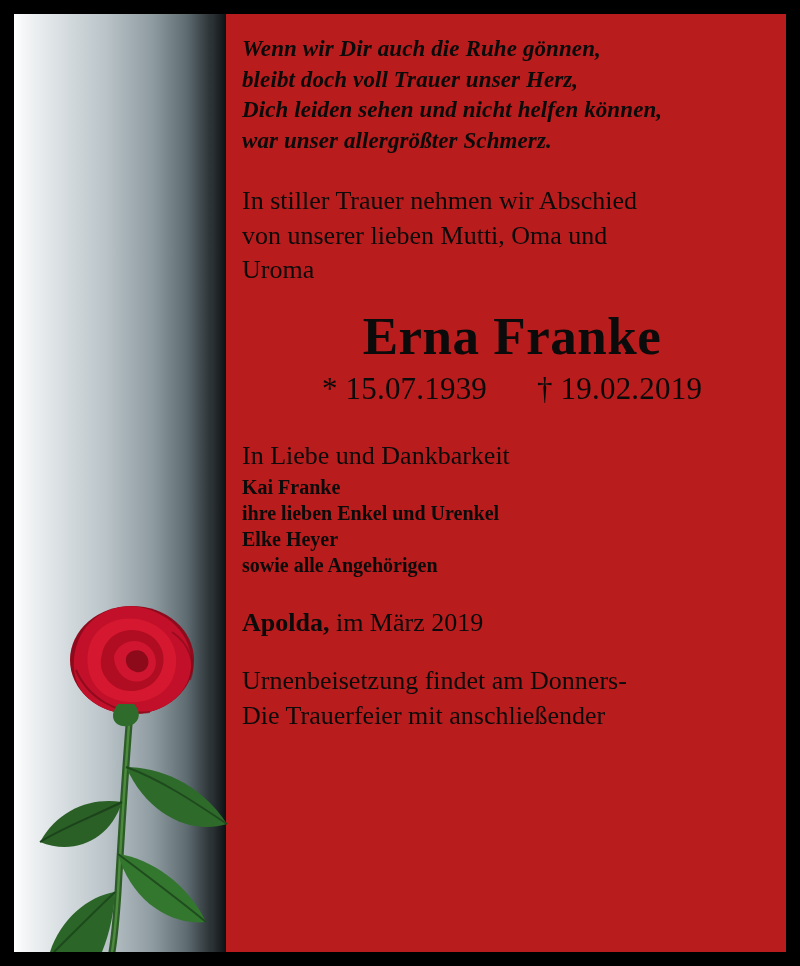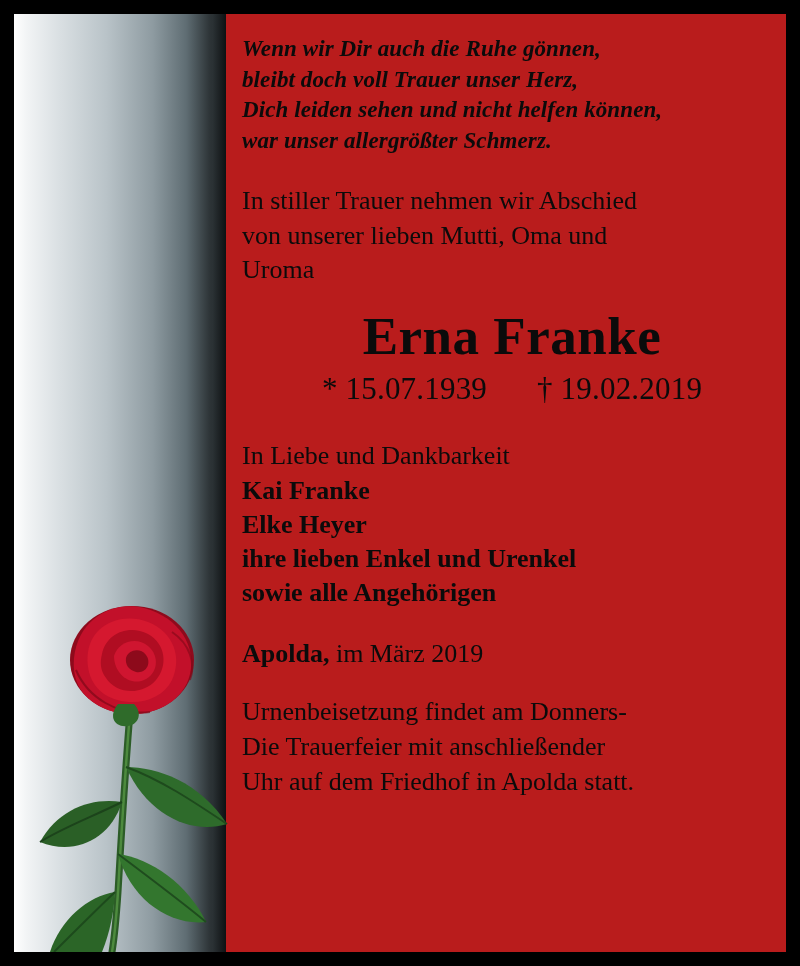--- a/index.html
+++ b/index.html
@@ -107,21 +107,21 @@
   }
   .dates .gap { display: inline-block; width: 34px; }
 
   .thanks-line {
     margin-top: 32px;
     font-size: 26px;
     line-height: 1.28;
   }
   .family {
     font-weight: bold;
-    font-size: 26px;
+    font-size: 20px;
     line-height: 1.30;
     margin-top: 2px;
   }
   .place {
     margin-top: 30px;
     font-size: 26px;
   }
   .place b { font-weight: bold; }
 
   .service {
@@ -193,30 +193,29 @@
         <span>*</span>
         <span>15.07.1939</span>
         <span class="gap"></span>
         <span>†</span>
         <span>19.02.2019</span>
       </div>
 
       <div class="thanks-line">In Liebe und Dankbarkeit</div>
       <div class="family">
         <div>Kai Franke</div>
+        <div>ihre lieben Enkel und Urenkel</div>
         <div>Elke Heyer</div>
-        <div>ihre lieben Enkel und Urenkel</div>
         <div>sowie alle Angehörigen</div>
       </div>
 
       <div class="place">
         <b>Apolda,</b><span> im März 2019</span>
       </div>
 
       <div class="service">
         <div>Urnenbeisetzung findet am Donners-</div>
         <div>Die Trauerfeier mit anschließender</div>
-        <div class="lastline">Uhr auf dem Friedhof in Apolda statt.</div>
       </div>
 
     </div>
   </div>
 </div>
 
 </body></html>

